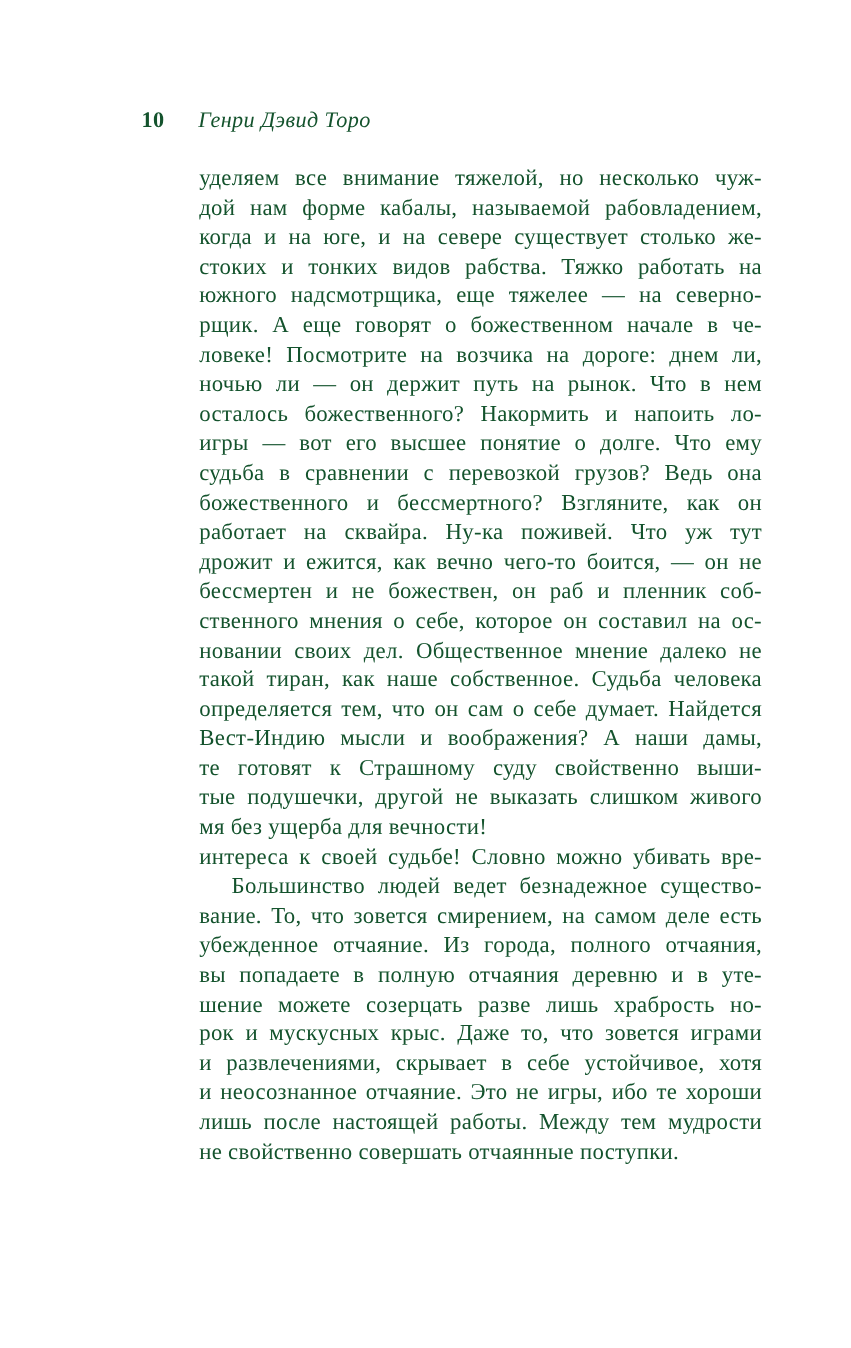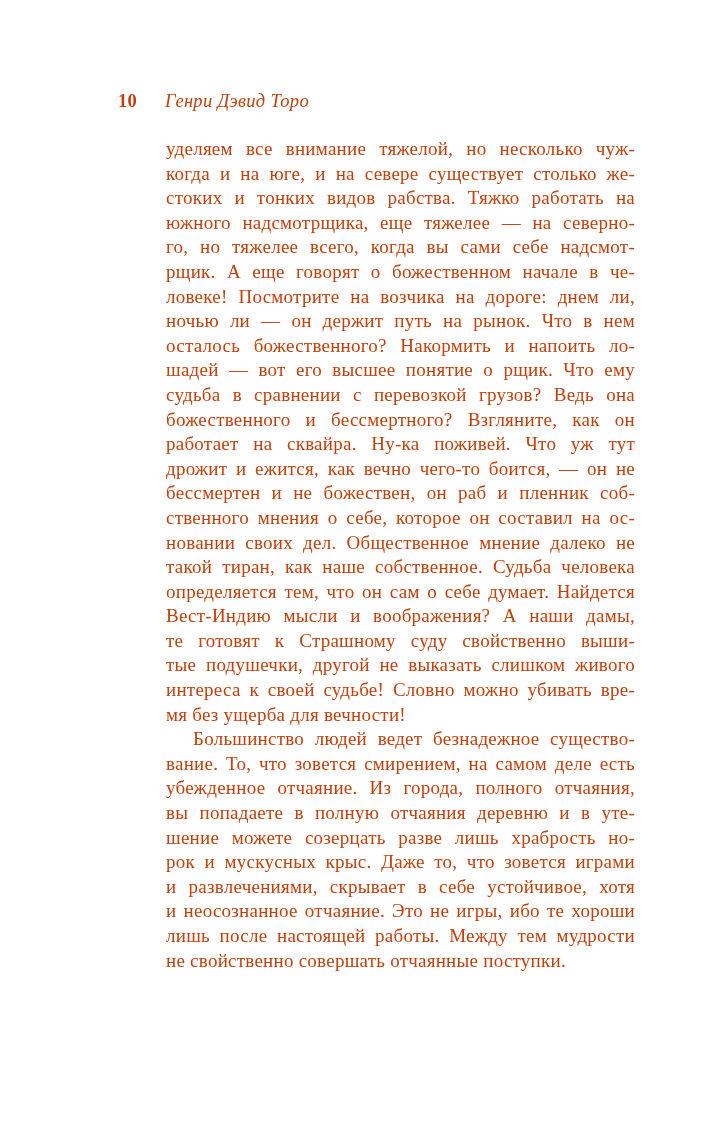--- a/index.html
+++ b/index.html
@@ -6,21 +6,21 @@
     margin: 0;
     padding: 0;
     background: #ffffff;
   }
   .page {
     position: relative;
     width: 709px;
     height: 1123px;
     background: #ffffff;
     font-family: "Liberation Serif", "DejaVu Serif", serif;
-    color: #c2410c;
+    color: #14532d;
     overflow: hidden;
   }
   .running-head {
     position: absolute;
     top: 91px;
     left: 118px;
     width: 517px;
     display: flex;
     align-items: baseline;
     font-size: 18.5px;
@@ -58,43 +58,43 @@
 </head>
 <body>
 
 <div class="page">
   <div class="running-head">
     <span class="page-number">10</span>
     <span class="running-title">Генри Дэвид Торо</span>
   </div>
   <div class="body-text">
       <div class="line">уделяем все внимание тяжелой, но несколько чуж-</div>
+      <div class="line">дой нам форме кабалы, называемой рабовладением,</div>
       <div class="line">когда и на юге, и на севере существует столько же-</div>
       <div class="line">стоких и тонких видов рабства. Тяжко работать на</div>
       <div class="line">южного надсмотрщика, еще тяжелее — на северно-</div>
-      <div class="line">го, но тяжелее всего, когда вы сами себе надсмот-</div>
       <div class="line">рщик. А еще говорят о божественном начале в че-</div>
       <div class="line">ловеке! Посмотрите на возчика на дороге: днем ли,</div>
       <div class="line">ночью ли — он держит путь на рынок. Что в нем</div>
       <div class="line">осталось божественного? Накормить и напоить ло-</div>
-      <div class="line">шадей — вот его высшее понятие о рщик. Что ему</div>
+      <div class="line">игры — вот его высшее понятие о долге. Что ему</div>
       <div class="line">судьба в сравнении с перевозкой грузов? Ведь она</div>
       <div class="line">божественного и бессмертного? Взгляните, как он</div>
       <div class="line">работает на сквайра. Ну-ка поживей. Что уж тут</div>
       <div class="line">дрожит и ежится, как вечно чего-то боится, — он не</div>
       <div class="line">бессмертен и не божествен, он раб и пленник соб-</div>
       <div class="line">ственного мнения о себе, которое он составил на ос-</div>
       <div class="line">новании своих дел. Общественное мнение далеко не</div>
       <div class="line">такой тиран, как наше собственное. Судьба человека</div>
       <div class="line">определяется тем, что он сам о себе думает. Найдется</div>
       <div class="line">Вест-Индию мысли и воображения? А наши дамы,</div>
       <div class="line">те готовят к Страшному суду свойственно выши-</div>
       <div class="line">тые подушечки, другой не выказать слишком живого</div>
+      <div class="line para-end">мя без ущерба для вечности!</div>
       <div class="line">интереса к своей судьбе! Словно можно убивать вре-</div>
-      <div class="line para-end">мя без ущерба для вечности!</div>
       <div class="line para-indent">Большинство людей ведет безнадежное существо-</div>
       <div class="line">вание. То, что зовется смирением, на самом деле есть</div>
       <div class="line">убежденное отчаяние. Из города, полного отчаяния,</div>
       <div class="line">вы попадаете в полную отчаяния деревню и в уте-</div>
       <div class="line">шение можете созерцать разве лишь храбрость но-</div>
       <div class="line">рок и мускусных крыс. Даже то, что зовется играми</div>
       <div class="line">и развлечениями, скрывает в себе устойчивое, хотя</div>
       <div class="line">и неосознанное отчаяние. Это не игры, ибо те хороши</div>
       <div class="line">лишь после настоящей работы. Между тем мудрости</div>
       <div class="line para-end">не свойственно совершать отчаянные поступки.</div>

